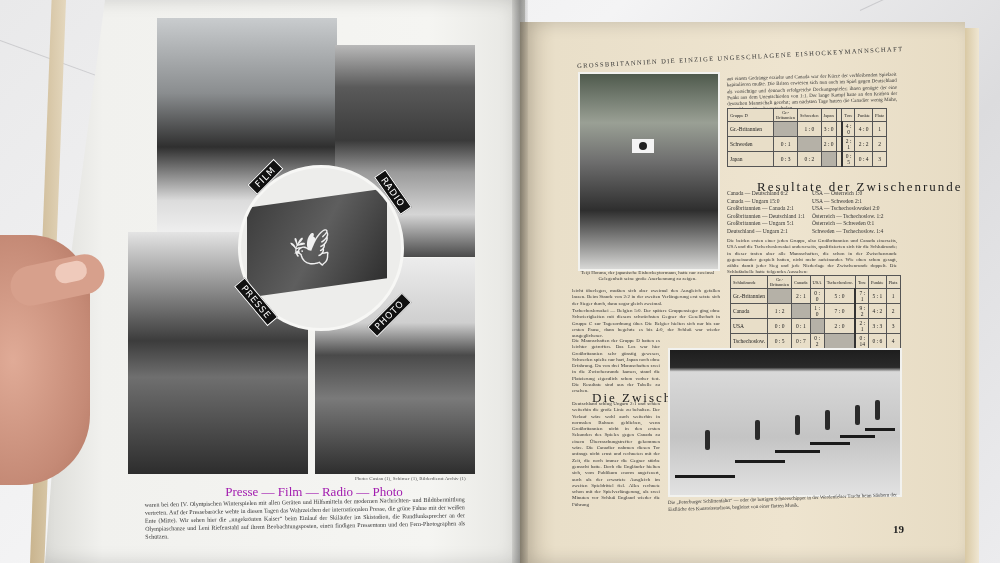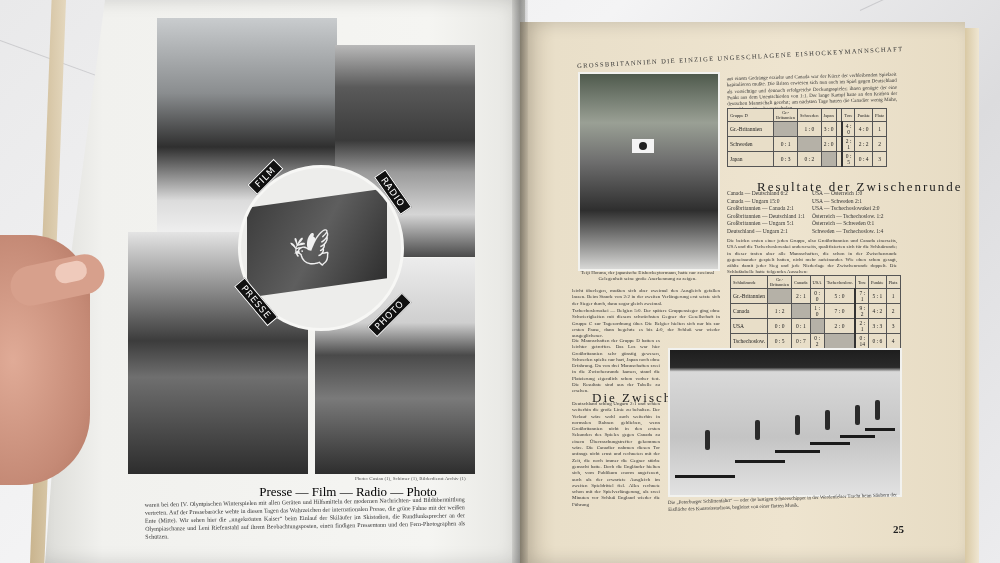--- a/index.html
+++ b/index.html
@@ -42,21 +42,21 @@
   .circle { position:absolute; left:238px; top:165px; width:160px; height:160px; border-radius:50%;
     background:#ededeb; border:3px solid #f7f7f5; overflow:hidden; }
   .flag { position:absolute; left:6px; top:30px; width:140px; height:90px; background:linear-gradient(120deg,#3d3d3d,#5e5e5e 50%,#2f2f2f); transform:skewY(-8deg); }
   .bird { position:absolute; left:50px; top:62px; font-size:34px; color:#f0f0f0; transform:rotate(-15deg); }
   .ribbon { position:absolute; font-family:"DejaVu Sans",sans-serif; font-size:9px; letter-spacing:1px; color:#fff; background:#111; padding:1px 5px; border:1px solid #fff; }
   .r-film { left:247px; top:170px; transform:rotate(-45deg); }
   .r-radio { left:370px; top:185px; transform:rotate(55deg); }
   .r-presse { left:230px; top:295px; transform:rotate(50deg); }
   .r-photo { left:365px; top:308px; transform:rotate(-45deg); }
   .credit { position:absolute; left:355px; top:476px; font-size:5px; color:#555; }
-  .caption-title { position:absolute; left:248px; top:484px; width:200px; text-align:center; font-size:13px; color:#000000; }
+  .caption-title { position:absolute; left:214px; top:484px; width:200px; text-align:center; font-size:13px; color:#a21caf; }
   .caption-body { position:absolute; left:145px; top:498px; width:320px; font-size:6px; line-height:8px; color:#333; text-align:justify; transform:rotate(-1deg); }
   
   .running-head { position:absolute; left:577px; top:62px; font-size:6.5px; letter-spacing:1.4px; color:#333; transform:rotate(-3deg); transform-origin:left; }
   .ph-goalie { position:absolute; left:578px; top:72px; width:138px; height:195px; background:linear-gradient(180deg,#4f5a4d 0%,#9aa095 25%,#6e6e6e 45%,#2e2e2e 70%,#d8d8d6 100%); border:2px solid #f2f2ef; }
   .jp-flag { position:absolute; left:52px; top:65px; width:22px; height:14px; background:#f4f4f4; }
   .jp-flag::after { content:""; position:absolute; left:7px; top:3px; width:8px; height:8px; border-radius:50%; background:#222; }
   .goalie-caption { position:absolute; left:575px; top:270px; width:145px; font-size:5px; line-height:6px; text-align:center; color:#333; }
   .text-block { position:absolute; font-size:5px; line-height:6.3px; color:#333; text-align:justify; }
   .table { position:absolute; border:1.5px solid #333; background:#e8dec8; border-collapse:collapse; font-size:5.5px; color:#222; }
   .table td, .table th { border:1px solid #555; padding:1px 2px; text-align:center; height:9px; }
@@ -254,18 +254,18 @@
     <div class="sweeper" style="left:125px;top:65px"></div>
     <div class="broom" style="left:105px;top:100px;width:45px"></div>
     <div class="sweeper" style="left:155px;top:60px"></div>
     <div class="broom" style="left:140px;top:92px;width:40px"></div>
     <div class="sweeper" style="left:185px;top:55px"></div>
     <div class="broom" style="left:170px;top:85px;width:35px"></div>
     <div class="sweeper" style="left:205px;top:50px"></div>
     <div class="broom" style="left:195px;top:78px;width:30px"></div>
   </div>
   <div class="ice-caption">Die „Peterburger Schlittenfahrt“ — oder die lustigen Schneeschipper in der Werdenfelser Tracht beim Säubern der Eisfläche des Kunsteisstadions, begleitet von einer flotten Musik.</div>
-  <div class="page-number">25</div>
+  <div class="page-number">19</div>
 
   <div class="hand"></div>
   <div class="thumb"></div>
   <div class="nail"></div>
 </div>
 
 </body></html>

